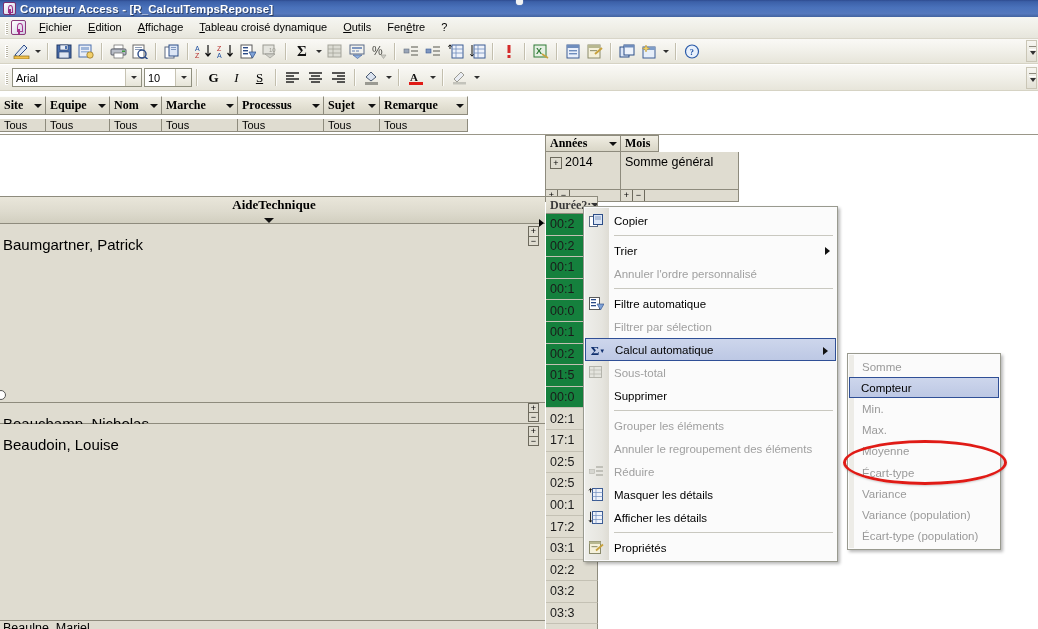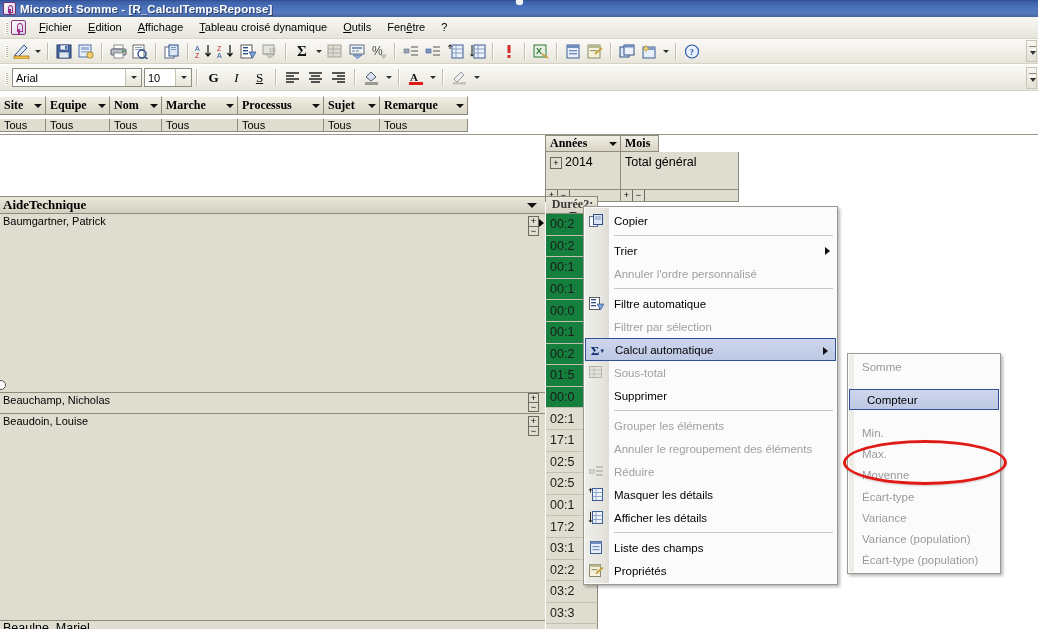--- a/index.html
+++ b/index.html
@@ -189,37 +189,37 @@
   .pm{
     width:11px;height:11px;border-right:1px solid #6d6a5d;background:#dfdcd0;
     display:flex;align-items:center;justify-content:center;font-size:9px;line-height:9px;
     flex:0 0 auto;cursor:default;
   }
   .pm-fill{flex:1 1 auto;}
 
   
   .rowzone{position:absolute;left:0;top:196px;width:1038px;height:433px;overflow:hidden;}
   .topstrip{
-    display:flex;height:18px;width:545px;box-sizing:border-box;
+    display:flex;height:28px;width:545px;box-sizing:border-box;
     background:linear-gradient(to bottom,#e9e6da 0%,#dedbce 55%,#d2cfc0 100%);
-    border-top:1px solid #8e8b7d;border-bottom:1px solid #8e8b7d;align-items:center;
+    border-top:1px solid #8e8b7d;border-bottom:1px solid #8e8b7d;align-items:center;flex-direction:column;
   }
   .topstrip .lbl{
     font-family:"Liberation Serif",serif;font-weight:bold;font-size:13px;padding-left:3px;flex:1 1 auto;
   }
   .topstrip .ar{
     width:0;height:0;border-left:5px solid transparent;border-right:5px solid transparent;
     border-top:5px solid #111;margin-right:8px;flex:0 0 auto;cursor:default;
   }
   .grouprow{
     position:relative;width:545px;box-sizing:border-box;background:#dfdcd0;
     border-bottom:1px solid #8e8b7d;
   }
   .grouprow .gname{
-    font-size:11px;padding:1px 0 0 3px;font-family:"Liberation Sans",sans-serif;
+    font-size:15px;padding:12px 0 0 3px;font-family:"Liberation Sans",sans-serif;
     white-space:nowrap;cursor:default;
   }
   .gtoggle{
     position:absolute;right:6px;top:2px;width:11px;height:20px;
     display:flex;flex-direction:column;border:1px solid #6d6a5d;background:#dfdcd0;box-sizing:border-box;
   }
   .gtoggle div{
     height:9px;display:flex;align-items:center;justify-content:center;font-size:9px;line-height:8px;cursor:default;
   }
   .gtoggle div:first-child{border-bottom:1px solid #6d6a5d;}
@@ -229,21 +229,21 @@
   }
 
   
   .datacol{
     position:absolute;left:546px;top:196px;width:52px;
   }
   .dhead{
     height:18px;background:linear-gradient(to bottom,#e9e6da,#d7d4c5);
     border:1px solid #8e8b7d;border-left:none;box-sizing:border-box;
     display:flex;align-items:center;justify-content:space-between;padding:0 2px 0 4px;
-    font-family:"Liberation Serif",serif;font-weight:bold;font-size:12px;color:#3a3a3a;overflow:hidden;flex-direction:column;
+    font-family:"Liberation Serif",serif;font-weight:bold;font-size:12px;color:#3a3a3a;overflow:hidden;
   }
   .dhead .ar{
     width:0;height:0;border-left:4px solid transparent;border-right:4px solid transparent;
     border-top:4px solid #333;flex:0 0 auto;
   }
   .dcell{
     height:21.6px;border-bottom:1px solid #c4c1b4;border-right:1px solid #8e8b7d;
     background:#dfdcd0;font-size:12.5px;color:#1a1a1a;box-sizing:border-box;
     display:flex;align-items:center;padding-left:4px;white-space:nowrap;overflow:hidden;cursor:default;
   }
@@ -293,21 +293,21 @@
   }
   .submenu .gutter{
     position:absolute;left:1px;top:1px;bottom:1px;width:5px;background:#edece7;
   }
   .subitem{
     position:relative;height:21.2px;display:flex;align-items:center;
     padding-left:14px;font-size:11.5px;color:#9a9a9a;cursor:default;box-sizing:border-box;z-index:2;
   }
   .subitem.on{
     color:#000;background:linear-gradient(to bottom,#cdd6ec,#bdc8e4);
-    border:1px solid #2f4f96;margin:12px 1px;padding-left:17px;
+    border:1px solid #2f4f96;margin:0 1px;padding-left:11px;
   }
 
   
   .ellipse{
     position:absolute;left:843px;top:440px;width:158px;height:39px;
     border:3px solid #e01b16;border-radius:50%;
     box-shadow:0 1px 2px rgba(0,0,0,.18);
     pointer-events:none;z-index:40;
   }
 
@@ -317,21 +317,21 @@
   }
   .bottomcut .gname{font-size:12.5px;padding-left:3px;}
 </style>
 </head>
 <body>
 
 <div class="app">
 
   <div class="titlebar">
     <span class="acc-logo"></span>
-    <span class="tb-text">Microsoft Somme - [R_CalculTempsReponse]</span>
+    <span class="tb-text">Compteur Access - [R_CalculTempsReponse]</span>
     <span class="cursor-tip"></span>
   </div>
 
   <div class="menubar">
     <span class="grip"></span>
     <span class="mini-logo"></span>
     <div class="menu-item"><u>F</u><span title="Fichier">ichier</span></div>
     <div class="menu-item"><u>E</u>dition</div>
     <div class="menu-item"><u>A</u>ffichage</div>
     <div class="menu-item"><u>T</u>ableau croisé dynamique</div>
@@ -659,21 +659,21 @@
       <div class="ch" style="width:38px">
         <span>Mois</span>
       </div>
     </div>
     <div class="col-vals">
       <div class="cv first" style="width:76px">
         <span class="plusbox">+</span>
         <span>2014</span>
       </div>
       <div class="cv" style="width:118px">
-        <span>Total général</span>
+        <span>Somme général</span>
       </div>
     </div>
     <div class="pm-row">
       <div class="pm-cell first" style="width:76px">
         <span class="pm">+</span>
         <span class="pm">−</span>
         <span class="pm-fill"></span>
       </div>
       <div class="pm-cell" style="width:118px">
         <span class="pm">+</span>
@@ -844,31 +844,20 @@
             <rect x="4.5" y="0.5" width="10" height="12" fill="#eef2fa" stroke="#3c5c94"></rect>
             <path d="M4.5 4.5 H14.5 M4.5 8.5 H14.5 M8 0.5 V12.5" stroke="#6f8dbd" stroke-width=".7"></path>
           </svg>
       </span>
       <span>Afficher les détails</span>
     </div>
     <div class="ctxsep"></div>
 
     <div class="ctxitem">
       <span class="ico">
-        <svg width="13" height="14" viewBox="0 0 13 14">
-            <rect x="0.5" y="0.5" width="11" height="12" fill="#eaf0fb" stroke="#3c5c94"></rect>
-            <rect x="0.5" y="0.5" width="11" height="2.5" fill="#6f8dbd"></rect>
-            <rect x="2.5" y="5" width="7" height="1.2" fill="#6f8dbd"></rect>
-            <rect x="2.5" y="8" width="7" height="1.2" fill="#6f8dbd"></rect>
-          </svg>
-      </span>
-      <span>Liste des champs</span>
-    </div>
-    <div class="ctxitem">
-      <span class="ico">
         <svg width="15" height="14" viewBox="0 0 15 14">
             <rect x="0.5" y="0.5" width="11" height="12" fill="#f5f1da" stroke="#8a8a6a"></rect>
             <rect x="0.5" y="0.5" width="11" height="2.5" fill="#b8b890"></rect>
             <rect x="2.5" y="5" width="6" height="1.2" fill="#9a9a78"></rect>
             <path d="M7 9.5 L14 3.5" stroke="#c8a23c" stroke-width="1.8"></path>
           </svg>
       </span>
       <span>Propriétés</span>
     </div>
   </div>

